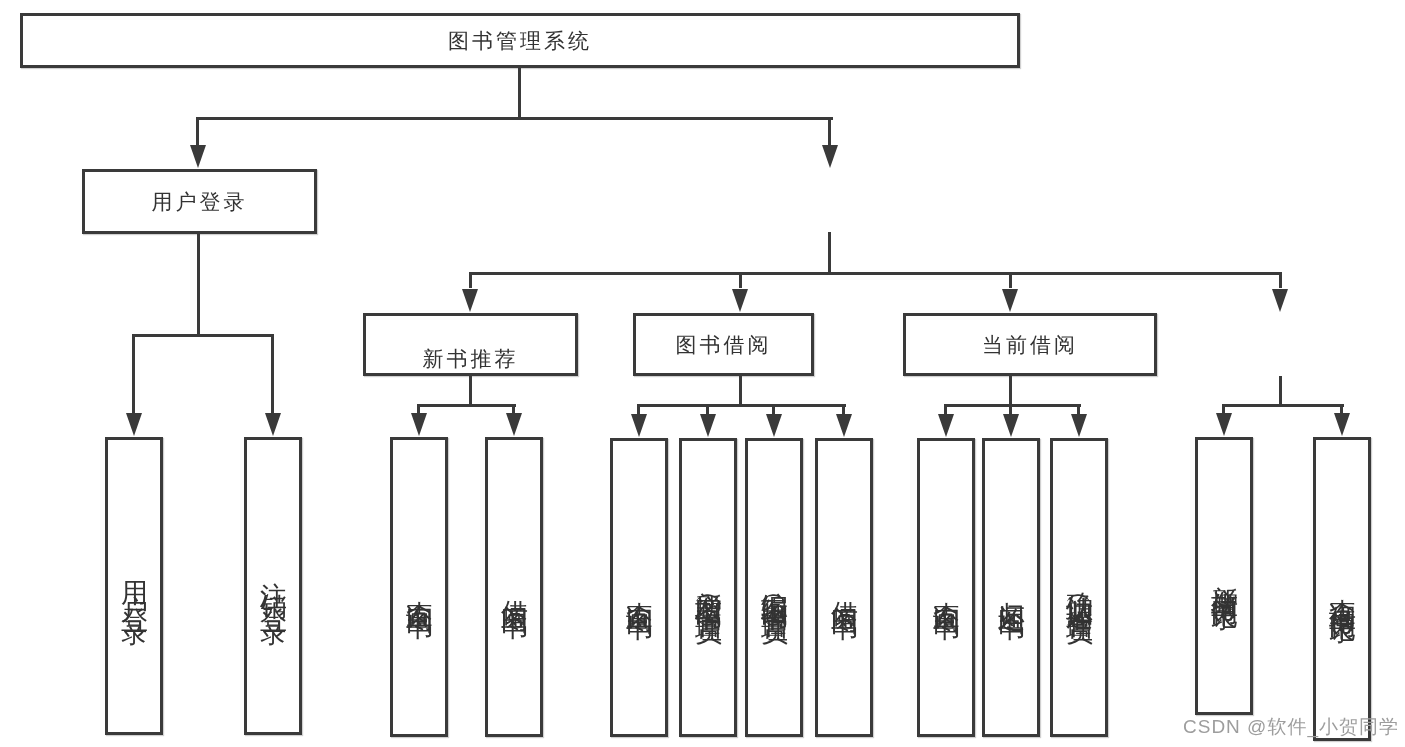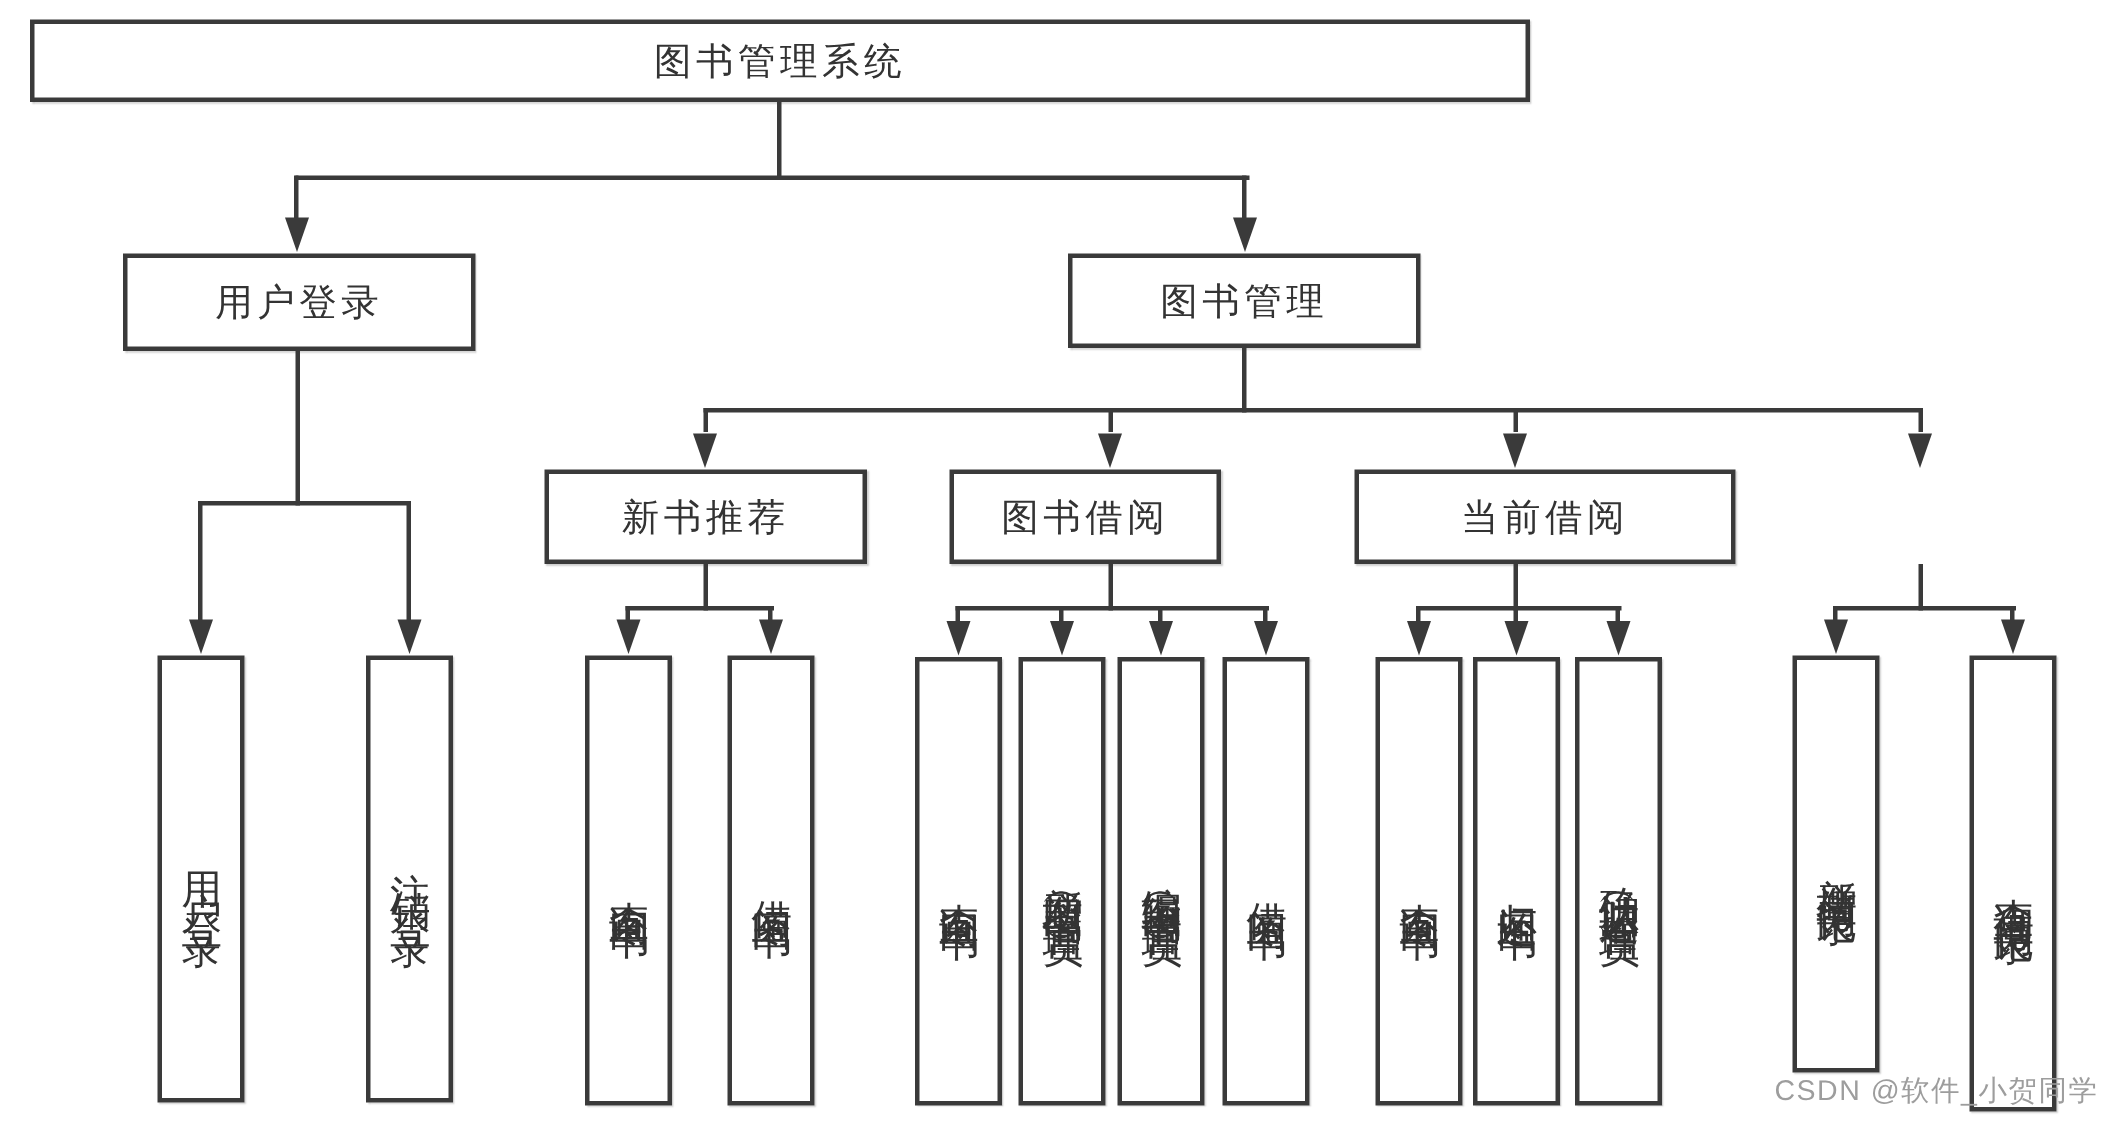--- a/index.html
+++ b/index.html
@@ -5,21 +5,21 @@
   html,body { margin:0; padding:0; background:#ffffff; }
   .canvas {
     position:relative; width:1405px; height:747px; background:#ffffff;
     font-family:"Liberation Sans", sans-serif; color:#333333; overflow:hidden;
   }
   .box {
     position:absolute; box-sizing:border-box; background:#ffffff;
     border:3px solid #3a3a3a; box-shadow:1px 1px 1px rgba(150,150,150,.45);
     display:flex; align-items:center; justify-content:center;
   }
-  .hlabel { font-size:25px; letter-spacing:3px; white-space:nowrap; }
+  .hlabel { font-size:21px; letter-spacing:3px; white-space:nowrap; }
   .vbox { writing-mode:vertical-rl; text-orientation:mixed; }
   .vbox .vlabel { font-size:27px; letter-spacing:4px; line-height:1; }
   .vbox.wide .vlabel { letter-spacing:13px; }
   .vline { position:absolute; width:3px; background:#3a3a3a; }
   .hline { position:absolute; height:3px; background:#3a3a3a; }
   .arrow {
     position:absolute; width:0; height:0;
     border-left:8px solid transparent; border-right:8px solid transparent;
     border-top:23px solid #3a3a3a;
   }
@@ -40,23 +40,20 @@
   <div class="vline" style="left:518px; top:68px; height:51px;"></div>
   <div class="hline" style="left:197px; top:117px; width:636px;"></div>
   <div class="vline" style="left:196px; top:117px; height:31px;"></div>
   <div class="arrow" style="left:190px; top:145px;"></div>
   <div class="vline" style="left:828px; top:117px; height:31px;"></div>
   <div class="arrow" style="left:822px; top:145px;"></div>
 
   <div class="box" style="left:82px; top:169px; width:235px; height:65px;">
     <span class="hlabel">用户登录</span>
   </div>
-  <div class="box" style="left:712px; top:169px; width:235px; height:63px;">
-    <span class="hlabel">图书管理</span>
-  </div>
 
   <div class="vline" style="left:197px; top:234px; height:103px;"></div>
   <div class="hline" style="left:132px; top:334px; width:142px;"></div>
   <div class="vline" style="left:132px; top:334px; height:80px;"></div>
   <div class="arrow" style="left:126px; top:413px;"></div>
   <div class="vline" style="left:271px; top:334px; height:80px;"></div>
   <div class="arrow" style="left:265px; top:413px;"></div>
 
   <div class="box vbox wide" style="left:105px; top:437px; width:58px; height:298px;">
     <span class="vlabel">用户登录</span>
@@ -69,21 +66,21 @@
   <div class="hline" style="left:469px; top:272px; width:813px;"></div>
   <div class="vline" style="left:469px; top:272px; height:16px;"></div>
   <div class="arrow" style="left:462px; top:289px;"></div>
   <div class="vline" style="left:739px; top:272px; height:16px;"></div>
   <div class="arrow" style="left:732px; top:289px;"></div>
   <div class="vline" style="left:1009px; top:272px; height:16px;"></div>
   <div class="arrow" style="left:1002px; top:289px;"></div>
   <div class="vline" style="left:1279px; top:272px; height:16px;"></div>
   <div class="arrow" style="left:1272px; top:289px;"></div>
 
-  <div class="box" style="left:363px; top:313px; width:215px; height:63px;">
+  <div class="box" style="left:363px; top:313px; width:215px; height:63px;align-items:flex-end;">
     <span class="hlabel">新书推荐</span>
   </div>
   <div class="box" style="left:633px; top:313px; width:181px; height:63px;">
     <span class="hlabel">图书借阅</span>
   </div>
   <div class="box" style="left:903px; top:313px; width:254px; height:63px;">
     <span class="hlabel">当前借阅</span>
   </div>
 
   <div class="vline" style="left:469px; top:376px; height:31px;"></div>

